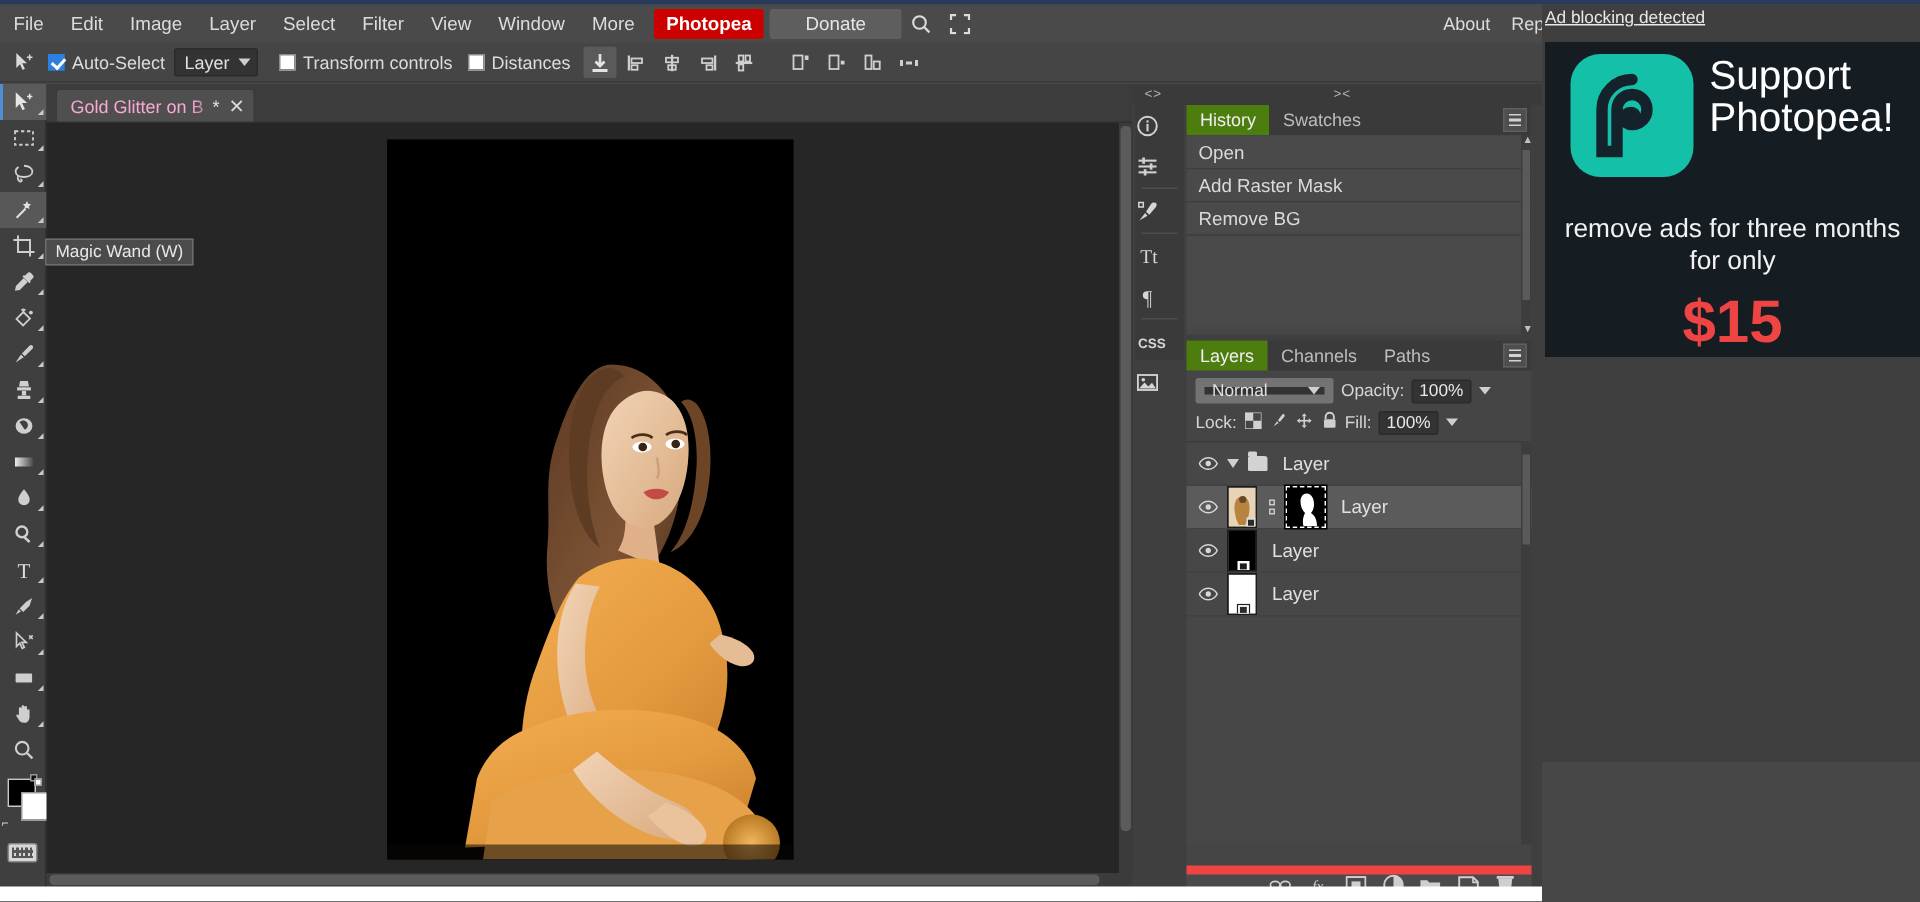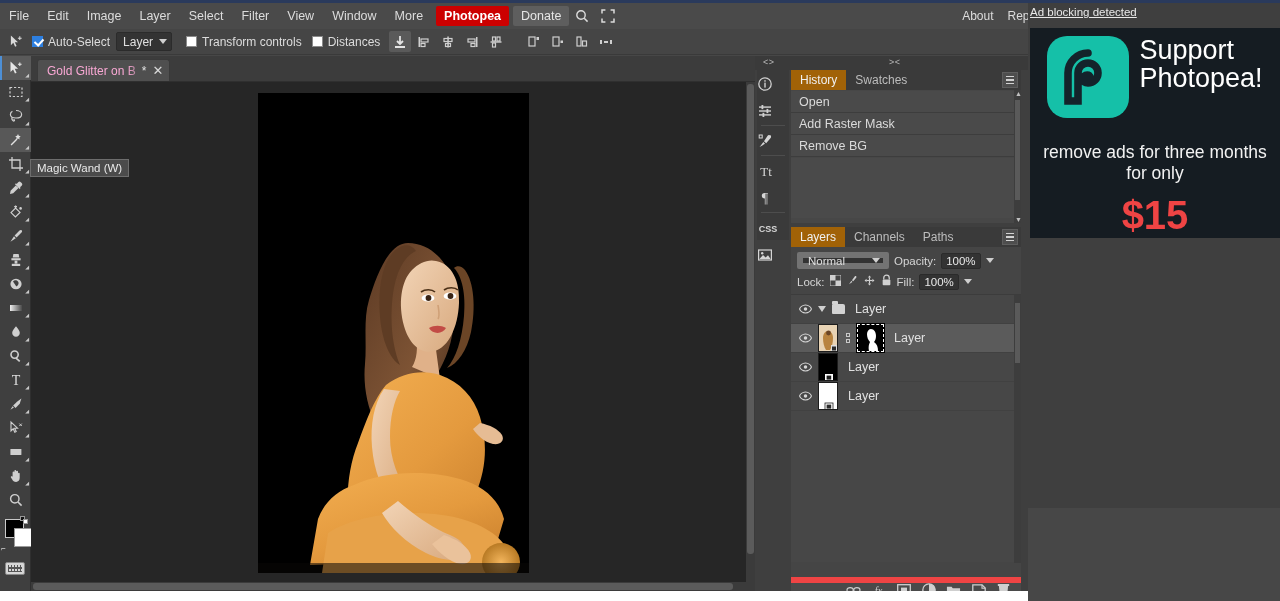--- a/index.html
+++ b/index.html
@@ -19,21 +19,21 @@
   
   .menubar{
     position:absolute; left:0; top:3px; width:1280px; height:26px;
     background:#4a4a4a; display:flex; align-items:center;
   }
   .mi{
     height:26px; line-height:26px; padding:0 9px; color:#dcdcdc; font-size:12.5px;
     cursor:default; white-space:nowrap;
   }
   .mi.account{ background:#cc0000; color:#fff; font-weight:bold; padding:0 8px; height:20px; line-height:20px; border-radius:2px; margin:0 4px; }
-  .mi.donate{ background:#5e5e5e; color:#e6e6e6; padding:0 8px; height:20px; line-height:20px; border-radius:2px; }
+  .mi.donate{ background:#5e5e5e; color:#e6e6e6; padding:0 24px; height:20px; line-height:20px; border-radius:2px; }
   .icobtn{ width:22px; height:22px; display:flex; align-items:center; justify-content:center; margin:0 2px; }
   .icobtn svg{ display:block; }
   .menu-right{ position:absolute; right:0; top:3px; height:26px; display:flex; align-items:center; padding-right:2px;}
   .menu-right .mi{ padding:0 7px; font-size:12px; }
   .soc{ width:20px; height:20px; margin:0 3px; display:flex; align-items:center; justify-content:center; }
 
   
   .optbar{
     position:absolute; left:0; top:29px; width:1280px; height:26px;
     background:#454545; display:flex; align-items:center; padding-left:4px;
@@ -134,21 +134,21 @@
   .collapse-row .cl{ position:absolute; left:8px; top:1px; font-size:9px; color:#b9b9b9; letter-spacing:-1px;}
   .collapse-row .cr{ position:absolute; left:134px; top:1px; font-size:9px; color:#b9b9b9; letter-spacing:-1px;}
 
   .railstrip{ position:absolute; left:2px; top:14px; width:32px; height:170px; background:#3a3a3a; }
   .rail{ width:32px; height:27px; display:flex; align-items:center; justify-content:flex-start; }
   .railsep{ height:1px; background:#4d4d4d; margin:1px 4px; }
 
   .panel{ position:absolute; background:#454545; }
   .panel-tabs{ height:20px; background:#3a3a3a; display:flex; align-items:stretch; position:relative; }
   .ptab{ padding:0 9px; display:flex; align-items:center; font-size:12px; color:#bdbdbd; }
-  .ptab.active{ background:#a16207; color:#f0f0f0; }
+  .ptab.active{ background:#4d7c0f; color:#f0f0f0; }
   .pmenu{
     position:absolute; right:3px; top:2px; width:16px; height:16px; background:#4e4e4e;
     border:1px solid #5e5e5e; display:flex; flex-direction:column; justify-content:center; gap:2px; padding:0 3px;
   }
   .pmenu i{ height:1.5px; background:#d2d2d2; display:block; }
 
   
   #historyPanel{ left:36px; top:14px; width:230px; height:153px; }
   .hist-list{ position:relative; height:133px; background:#474747; padding-top:1px; }
   .hist-item{ height:22px; line-height:22px; padding-left:8px; font-size:12.5px; color:#dadada;

